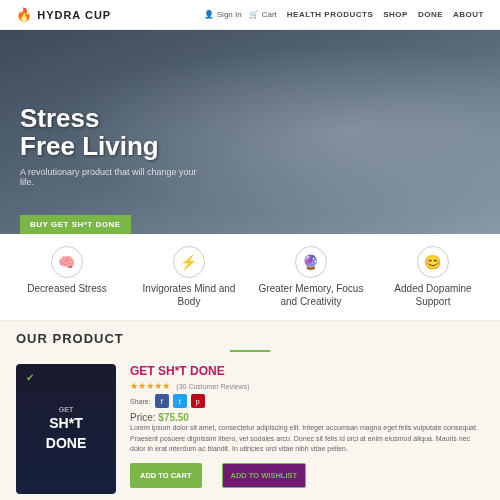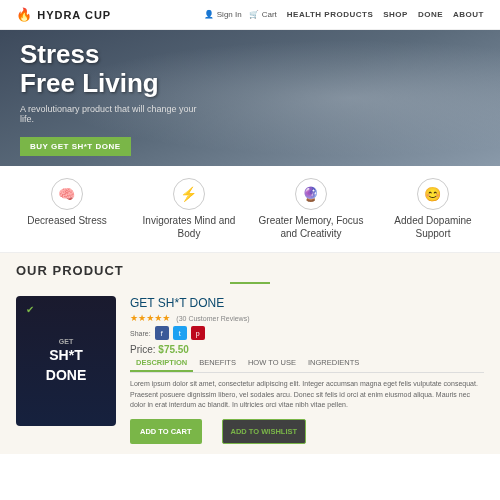--- a/index.html
+++ b/index.html
@@ -47,26 +47,26 @@
       font-size: 8px;
       color: #444;
       font-weight: 600;
       letter-spacing: 0.5px;
     }
     .nav-links span { cursor: pointer; }
 
     
     .hero {
       position: relative;
-      height: 136px;
+      height: 204px;
       background: linear-gradient(rgba(30,40,50,0.55), rgba(30,40,50,0.55)),
                   linear-gradient(135deg, #4a5568 0%, #718096 40%, #a0aec0 100%);
       overflow: hidden;
       display: flex;
-      align-items: center;
+      align-items: flex-end;
     }
     .hero-bg {
       position: absolute;
       inset: 0;
       background: 
         radial-gradient(ellipse at 70% 50%, rgba(180,190,200,0.4) 0%, transparent 60%),
         linear-gradient(160deg, #3d4a5c 0%, #5a6a7a 50%, #8a9aaa 100%);
     }
     .hero-content {
       position: relative;
@@ -81,21 +81,21 @@
       text-shadow: 1px 1px 3px rgba(0,0,0,0.5);
     }
     .hero-subtitle {
       font-size: 9px;
       margin-top: 6px;
       color: #ddd;
       max-width: 180px;
     }
     .hero-btn {
       display: inline-block;
-      margin-top: 13px;
+      margin-top: 28px;
       background: #7ab648;
       color: #fff;
       padding: 5px 10px;
       font-size: 8px;
       font-weight: bold;
       border: none;
       cursor: pointer;
       letter-spacing: 0.5px;
     }
 
@@ -175,22 +175,22 @@
       line-height: 1.4;
       padding: 0 8px;
     }
     .product-label-inner .get { font-size: 7px; color: #aaa; }
     .product-label-inner .big { font-size: 14px; font-weight: 900; }
     .checkmark { position: absolute; top: 8px; left: 10px; color: #7ab648; font-size: 10px; }
 
     .product-info { flex: 1; }
     .product-name {
       font-size: 12px;
-      font-weight: normal;
-      color: #0c4a6e;
+      font-weight: bold;
+      color: #be185d;
       margin-bottom: 3px;
     }
     .stars { color: #f39c12; font-size: 9px; margin-bottom: 1px; }
     .review-count { font-size: 7px; color: #888; }
     .share-row { display: flex; gap: 4px; align-items: center; font-size: 7px; color: #666; margin-bottom: 4px; }
     .share-btn { width: 14px; height: 14px; background: #3b5998; color: #fff; font-size: 7px; display: flex; align-items: center; justify-content: center; border-radius: 2px; cursor: pointer; }
     .share-btn.twitter { background: #1da1f2; }
     .share-btn.pin { background: #bd081c; }
     .price-row { font-size: 10px; }
     .price-label { color: #555; }
@@ -219,21 +219,21 @@
       background: #7ab648;
       color: #fff;
       border: none;
       padding: 5px 10px;
       font-size: 7.5px;
       font-weight: bold;
       cursor: pointer;
       border-radius: 2px;
     }
     .btn-wishlist {
-      background: #404040;
+      background: #701a75;
       color: #7ab648;
       border: 1px solid #7ab648;
       padding: 7px 8px;
       font-size: 7.5px;
       font-weight: bold;
       cursor: pointer;
       border-radius: 2px;
     }
   </style>
 </head>
@@ -323,26 +323,20 @@
         <span class="share-btn">f</span>
         <span class="share-btn twitter">t</span>
         <span class="share-btn pin">p</span>
       </div>
 
       <div class="price-row">
         <span class="price-label">Price:</span>
         <span class="price-val">$75.50</span>
       </div>
 
-      <div class="tabs">
-        <span class="tab active">DESCRIPTION</span>
-        <span class="tab">BENEFITS</span>
-        <span class="tab">HOW TO USE</span>
-        <span class="tab">INGREDIENTS</span>
-      </div>
 
       <div class="product-desc">Lorem ipsum dolor sit amet, consectetur adipiscing elit. Integer accumsan magna eget felis vulputate consequat. Praesent posuere dignissim libero, vel sodales arcu. Donec sit felis id orci at enim eiusmod aliqua. Mauris nec dolor in erat interdum ac blandit. In ultricies orci vitae nibh vitae pellen.</div>
 
       <div class="action-buttons">
         <button class="btn-cart">ADD TO CART</button>
         <button class="btn-wishlist">ADD TO WISHLIST</button>
       </div>
     </div>
   </div>
 </div>

